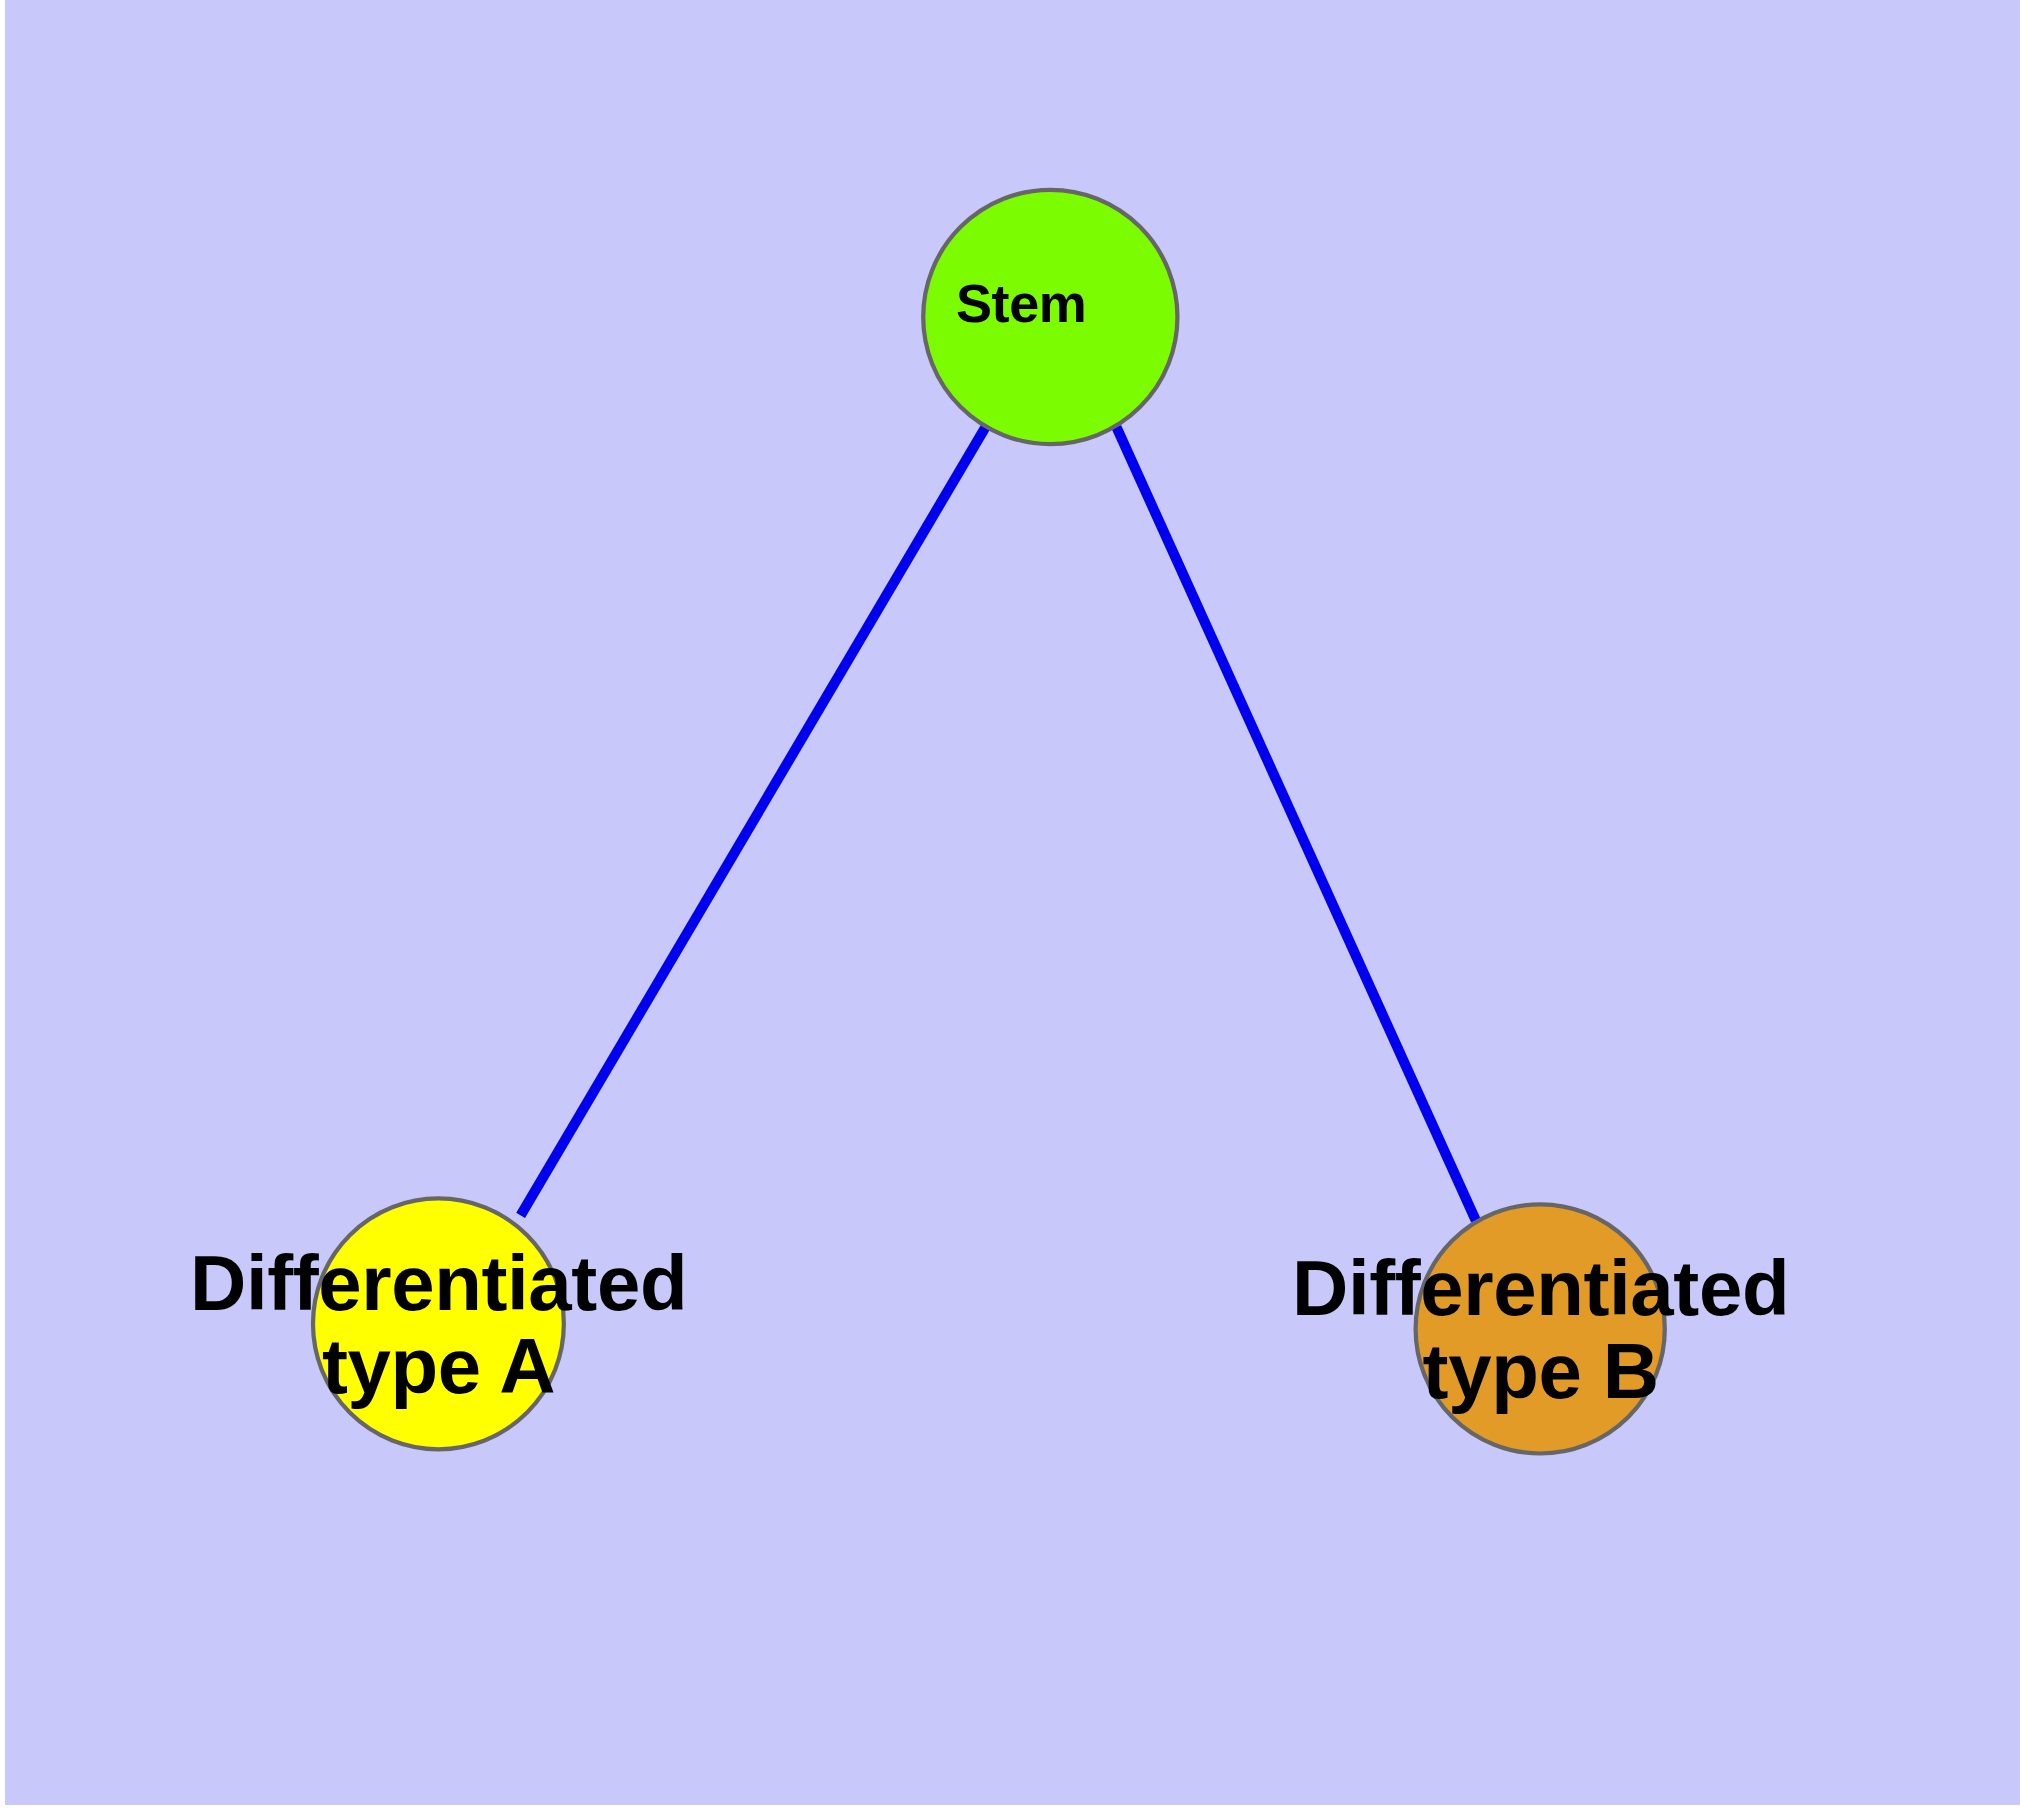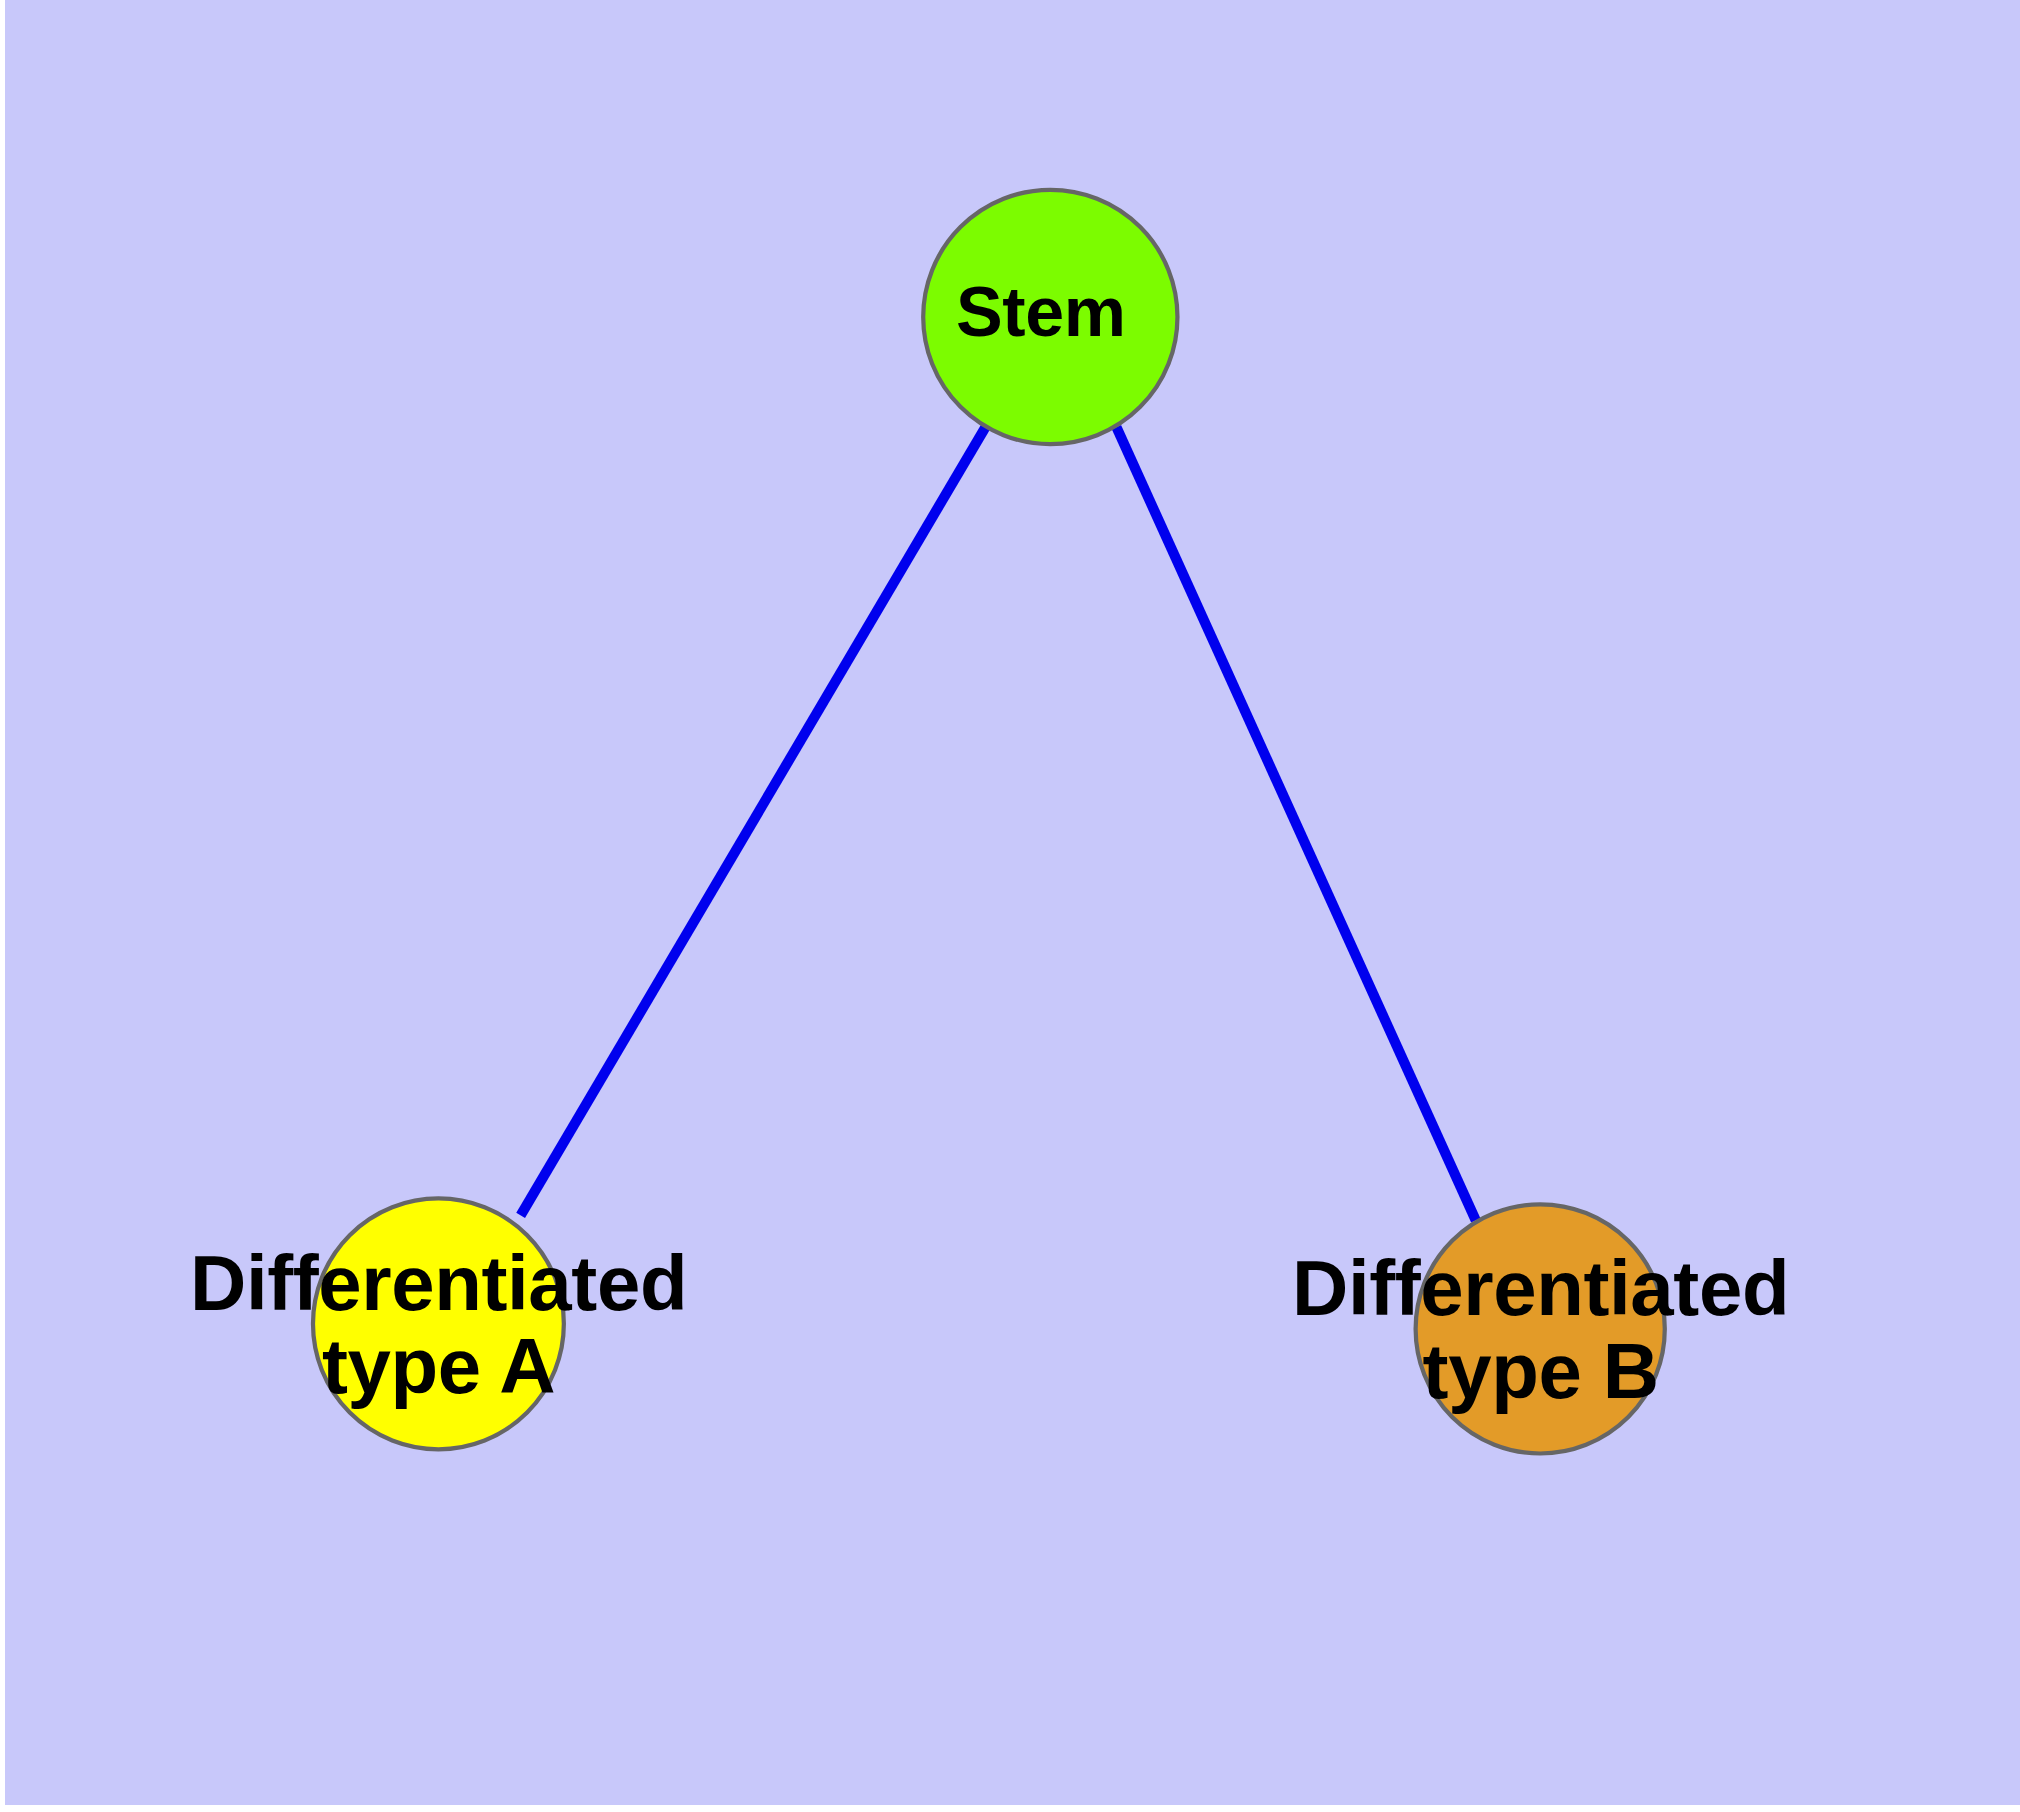--- a/index.html
+++ b/index.html
@@ -55,21 +55,21 @@
         <line x1="1317" y1="504" x2="1741" y2="1440" stroke="#0000ee" stroke-width="12" stroke-linecap="butt"></line>
       </g>
     <g id="node-layer">
         <circle cx="1239" cy="374" r="150" fill="#7cfc00" stroke="#666666" stroke-width="5"></circle>
         <circle cx="517" cy="1562" r="148" fill="#ffff00" stroke="#666666" stroke-width="5"></circle>
         <circle cx="1817" cy="1568" r="147" fill="#e39b28" stroke="#666666" stroke-width="5"></circle>
       </g>
   </svg>
 
   <div id="label-layer">
-      <div class="node-label" style="font-size: 70px; color: rgb(0, 0, 0); left: 956px; top: 275px;">Stem</div>
+      <div class="node-label" style="font-size: 54px; color: rgb(0, 0, 0); left: 956px; top: 275px;">Stem</div>
       <div class="node-label" style="font-size: 78px; color: rgb(0, 0, 0); left: 190px; top: 1242px;">Differentiated
 type A</div>
       <div class="node-label" style="font-size: 78px; color: rgb(0, 0, 0); left: 1292px; top: 1247px;">Differentiated
 type B</div>
     </div>
 
 </div>
 
 
 </body></html>

